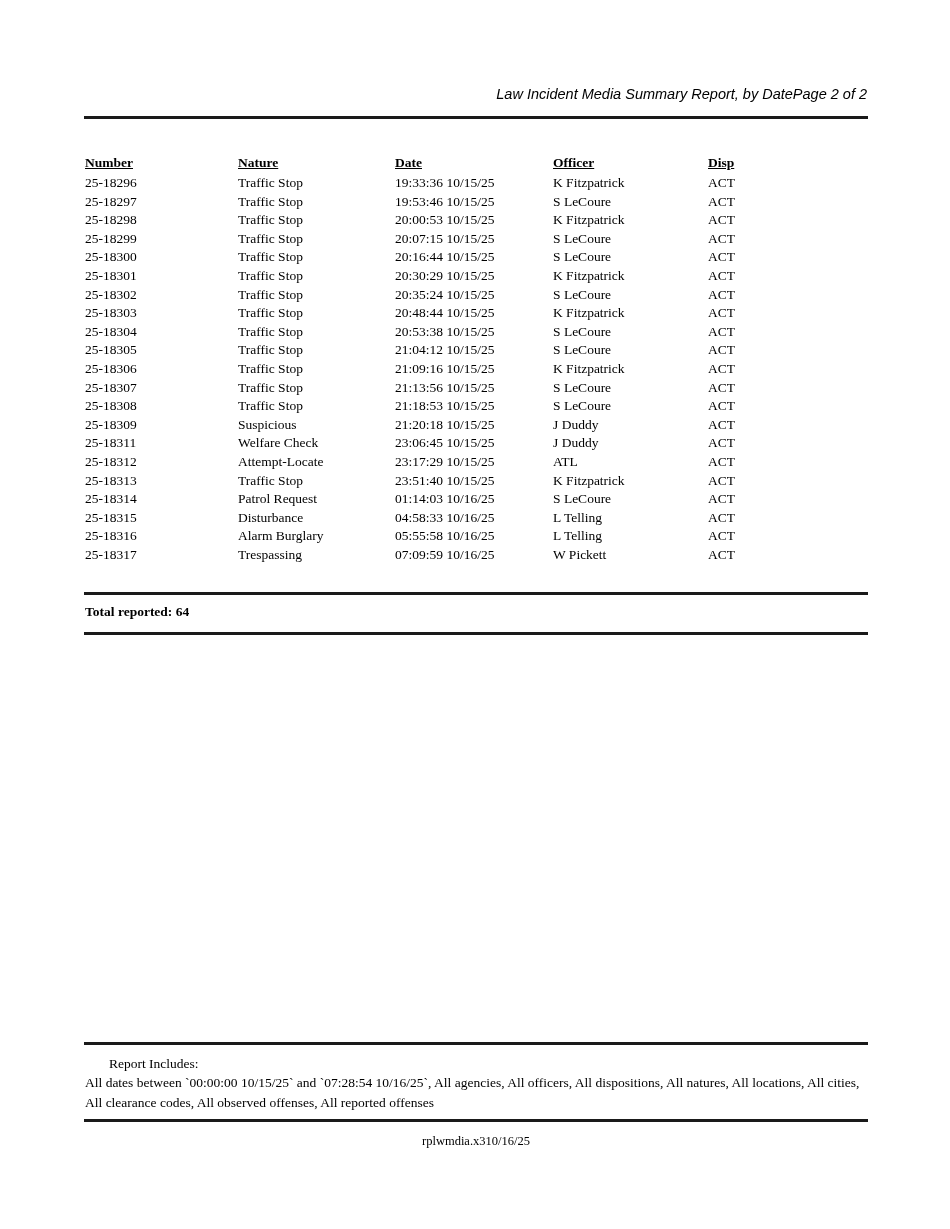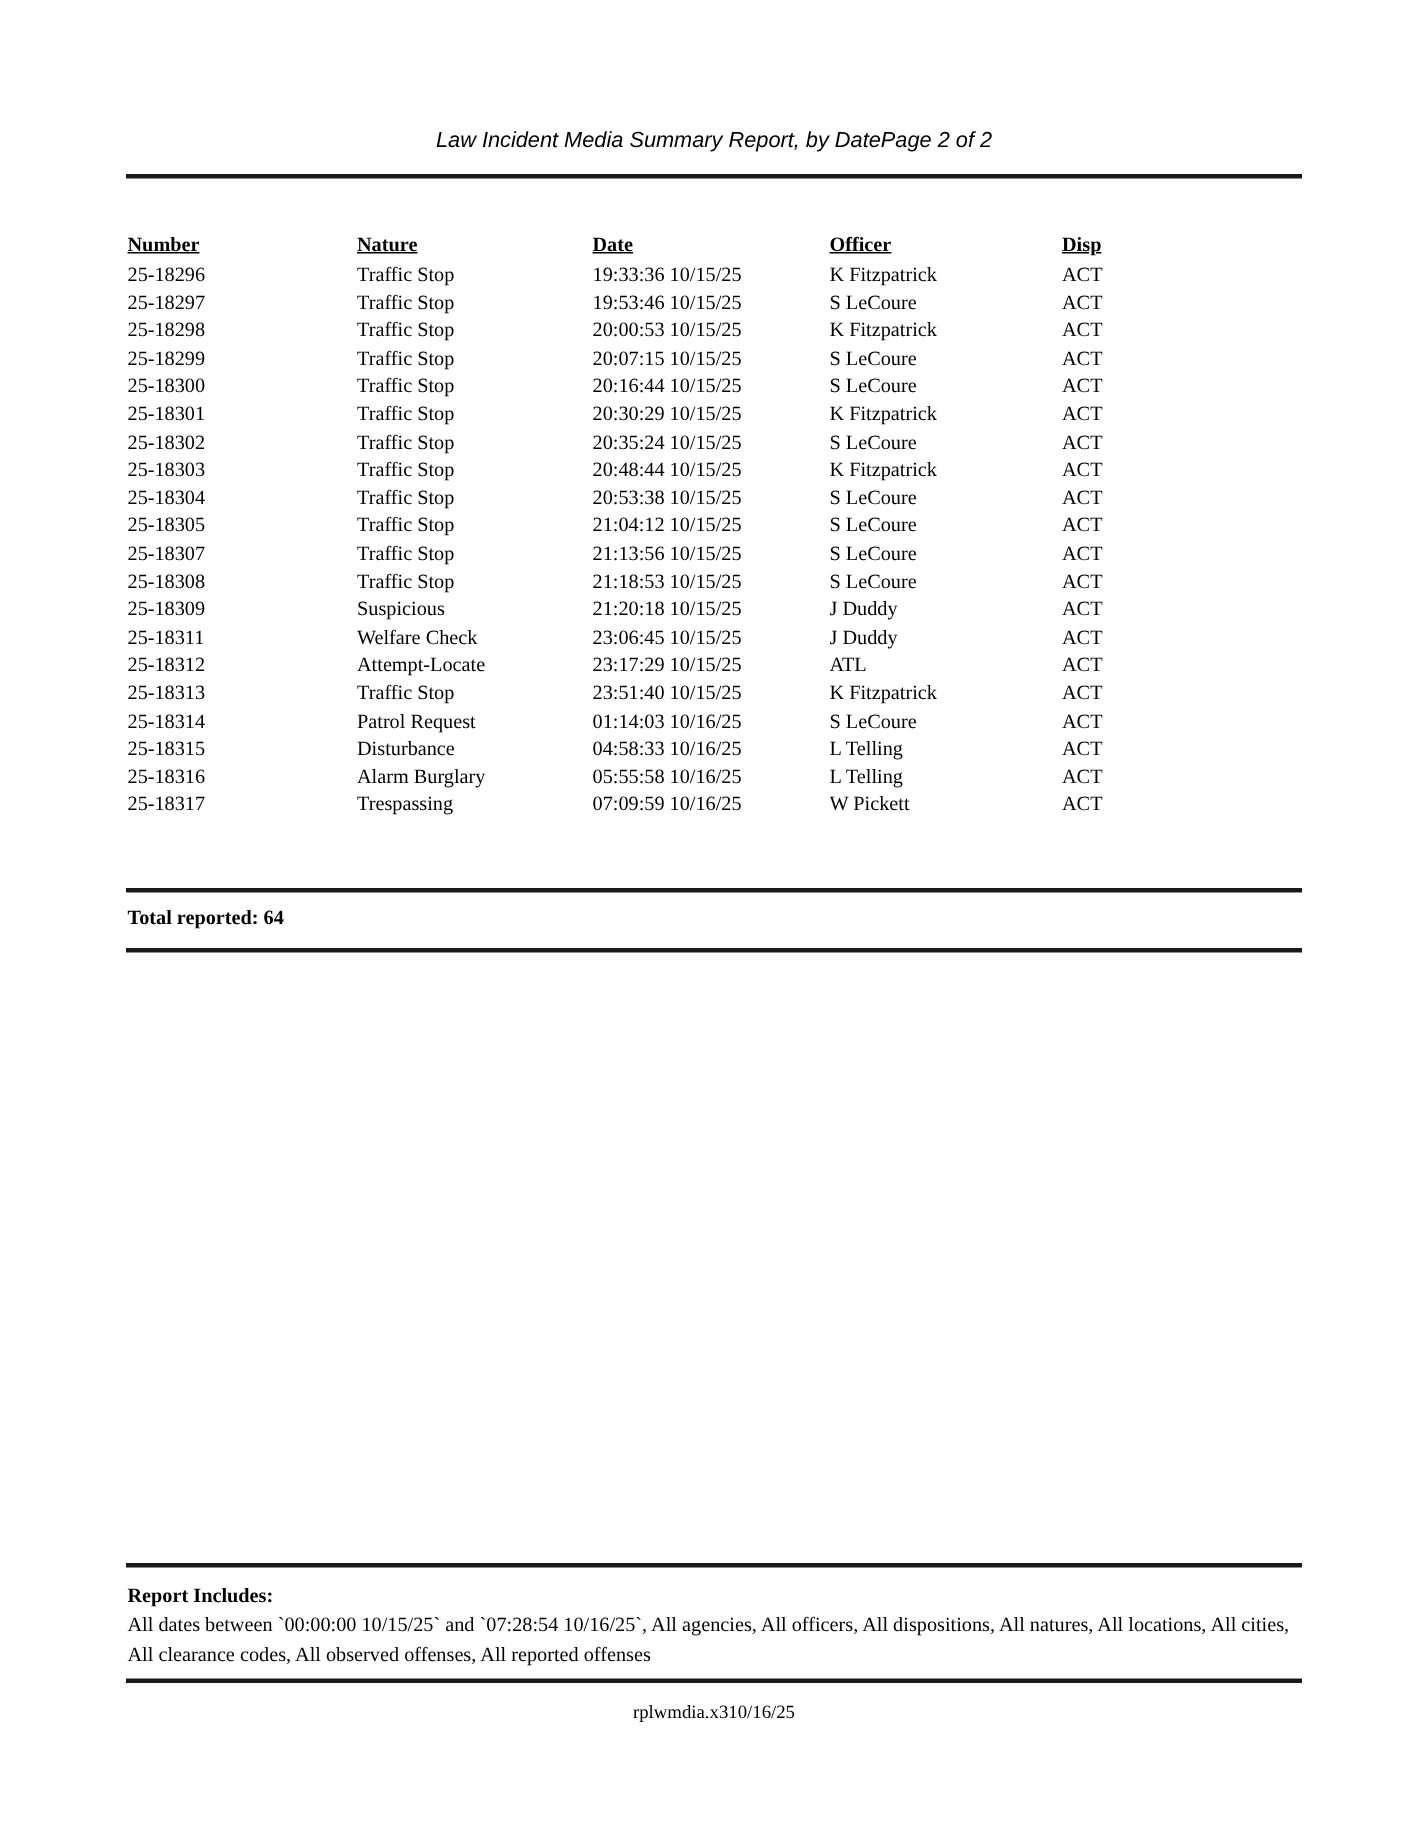--- a/index.html
+++ b/index.html
@@ -27,21 +27,21 @@
   #rule-total-bottom  { top: 632px; }
   #rule-includes-top  { top: 1042px; }
   #rule-footer        { top: 1119px; }
 
   .doc-header {
     position: absolute;
     top: 84px;
     left: 85px;
     width: 782px;
     display: flex;
-    justify-content: center;
+    justify-content: flex-end;
     font-family: "Liberation Sans", "DejaVu Sans", sans-serif;
     font-style: italic;
     font-size: 14.5px;
     line-height: 20px;
   }
 
   table.incident-table {
     position: absolute;
     top: 155px;
     left: 85px;
@@ -79,21 +79,22 @@
 
   .report-includes {
     position: absolute;
     top: 1054px;
     left: 85px;
     width: 782px;
     font-size: 13.5px;
     line-height: 19.3px;
   }
   .report-includes .heading {
-    font-weight: bold;
+    font-weight: normal;
+    margin-left: 24px;
   }
 
   .doc-footer {
     position: absolute;
     top: 1134px;
     left: 85px;
     width: 782px;
     display: flex;
     justify-content: center;
     font-size: 12.5px;
@@ -192,20 +193,27 @@
         <td>ACT</td>
       </tr>
       <tr>
         <td>25-18305</td>
         <td>Traffic Stop</td>
         <td>21:04:12 10/15/25</td>
         <td>S LeCoure</td>
         <td>ACT</td>
       </tr>
       <tr>
+        <td>25-18306</td>
+        <td>Traffic Stop</td>
+        <td>21:09:16 10/15/25</td>
+        <td>K Fitzpatrick</td>
+        <td>ACT</td>
+      </tr>
+      <tr>
         <td>25-18307</td>
         <td>Traffic Stop</td>
         <td>21:13:56 10/15/25</td>
         <td>S LeCoure</td>
         <td>ACT</td>
       </tr>
       <tr>
         <td>25-18308</td>
         <td>Traffic Stop</td>
         <td>21:18:53 10/15/25</td>

